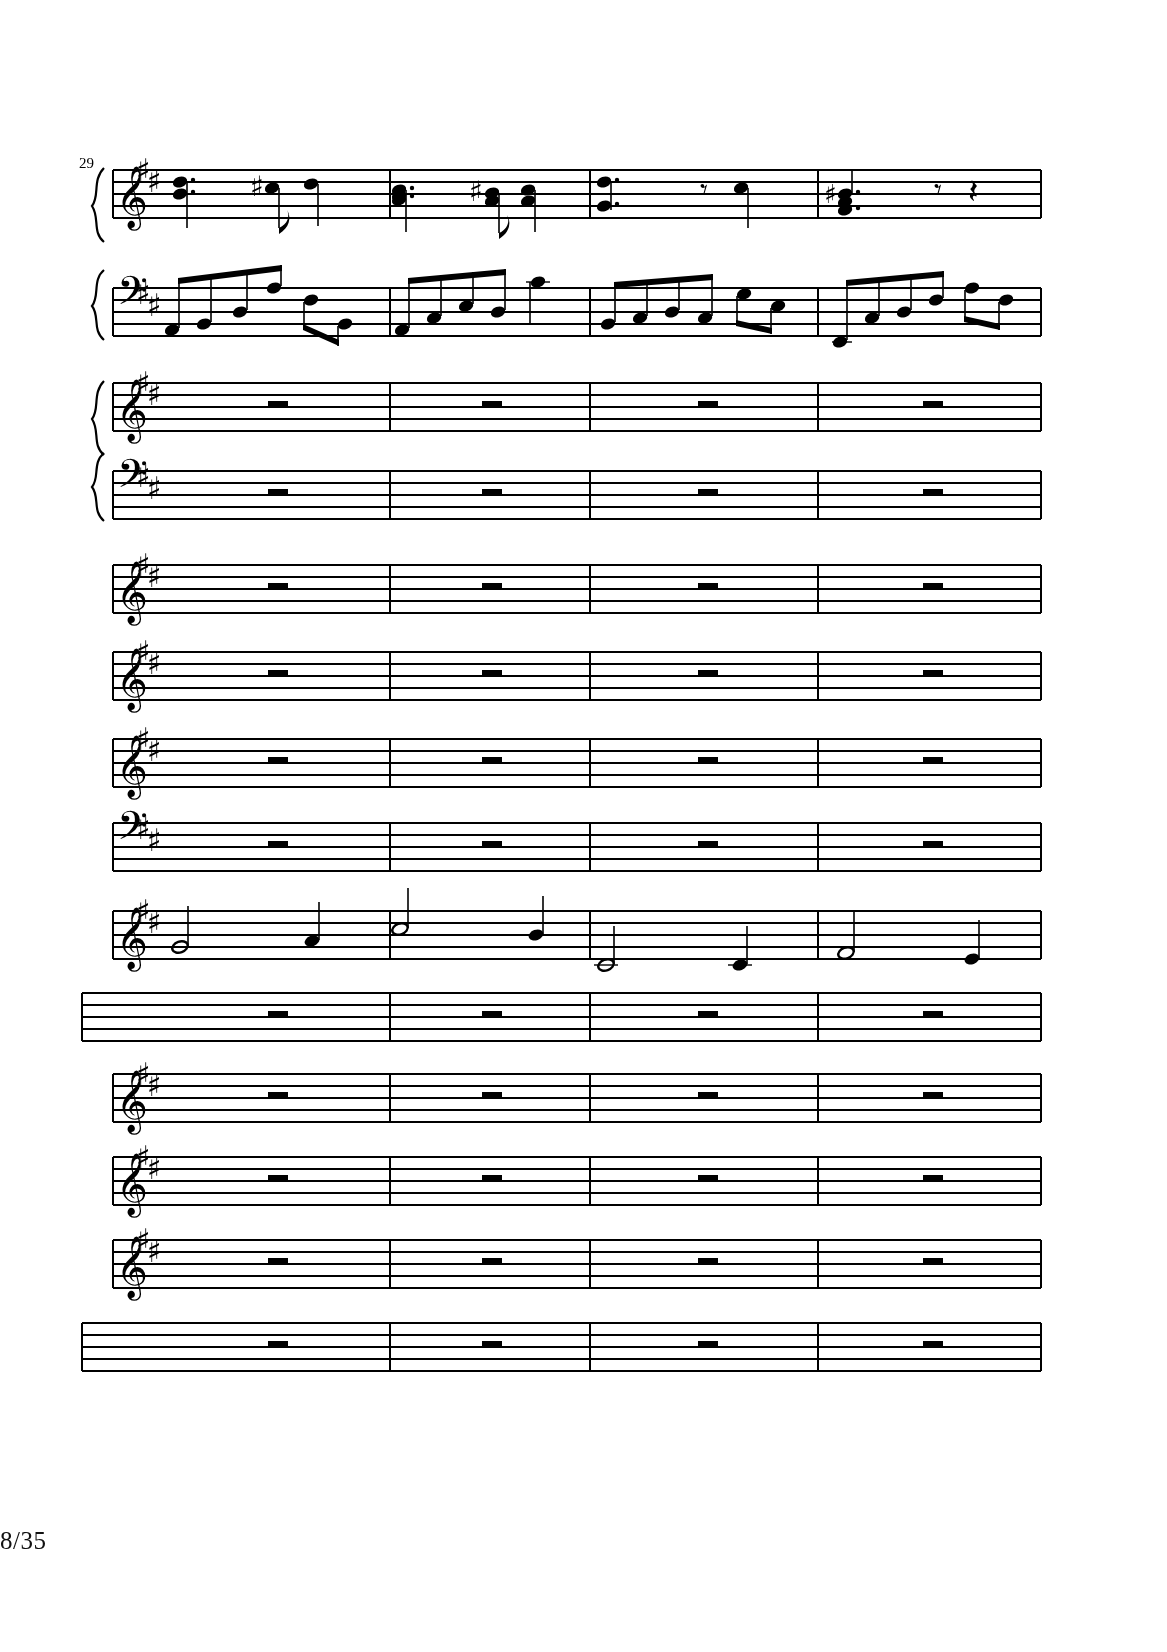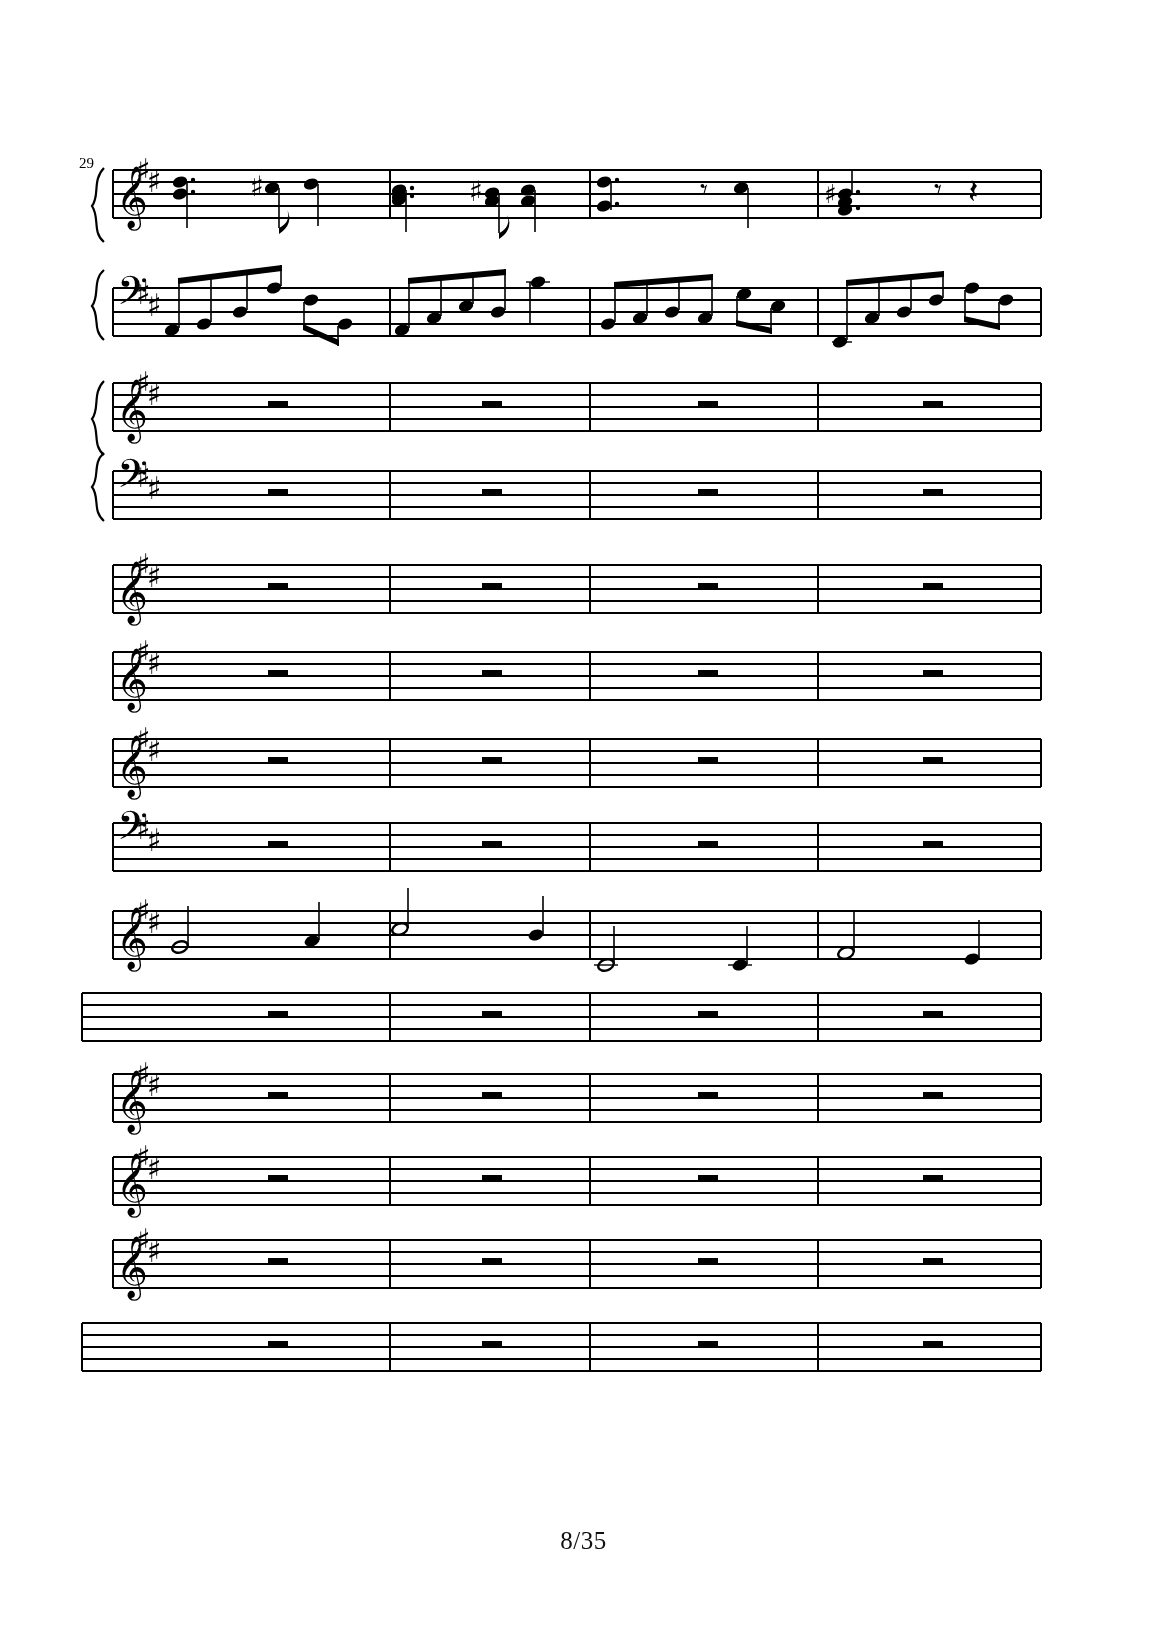--- a/index.html
+++ b/index.html
@@ -32,21 +32,21 @@
     position: absolute;
     font-family: "Liberation Serif", serif;
     font-size: 15px;
     color: #000;
     left: 79px;
     top: 155px;
   }
   .page-number {
     position: absolute;
     width: 100%;
-    text-align: center;
+    text-align: left;
     top: 1527px;
     font-size: 25px;
     color: #111;
     letter-spacing: 0.5px;
   }
   svg { display: block; }
 </style>
 </head>
 <body>
 

